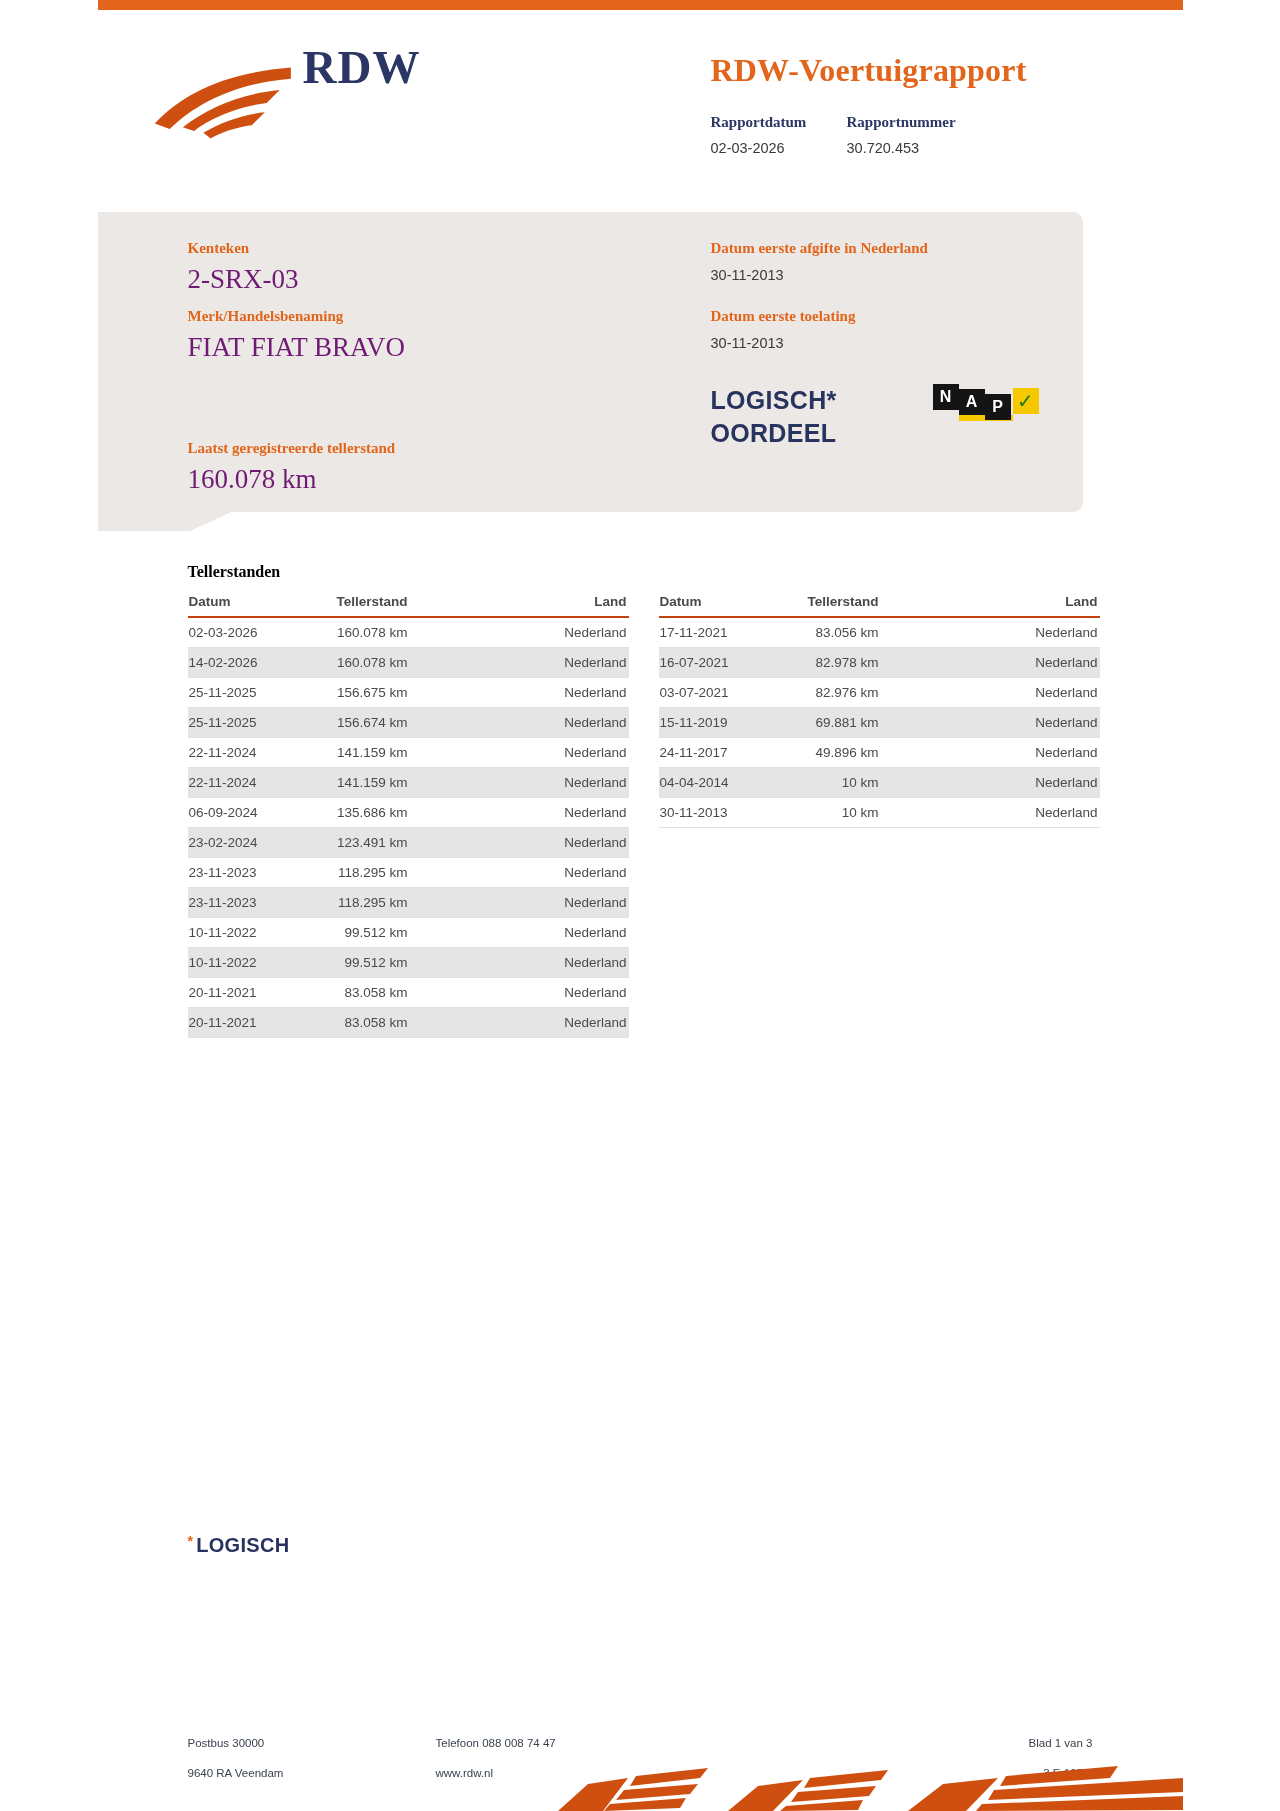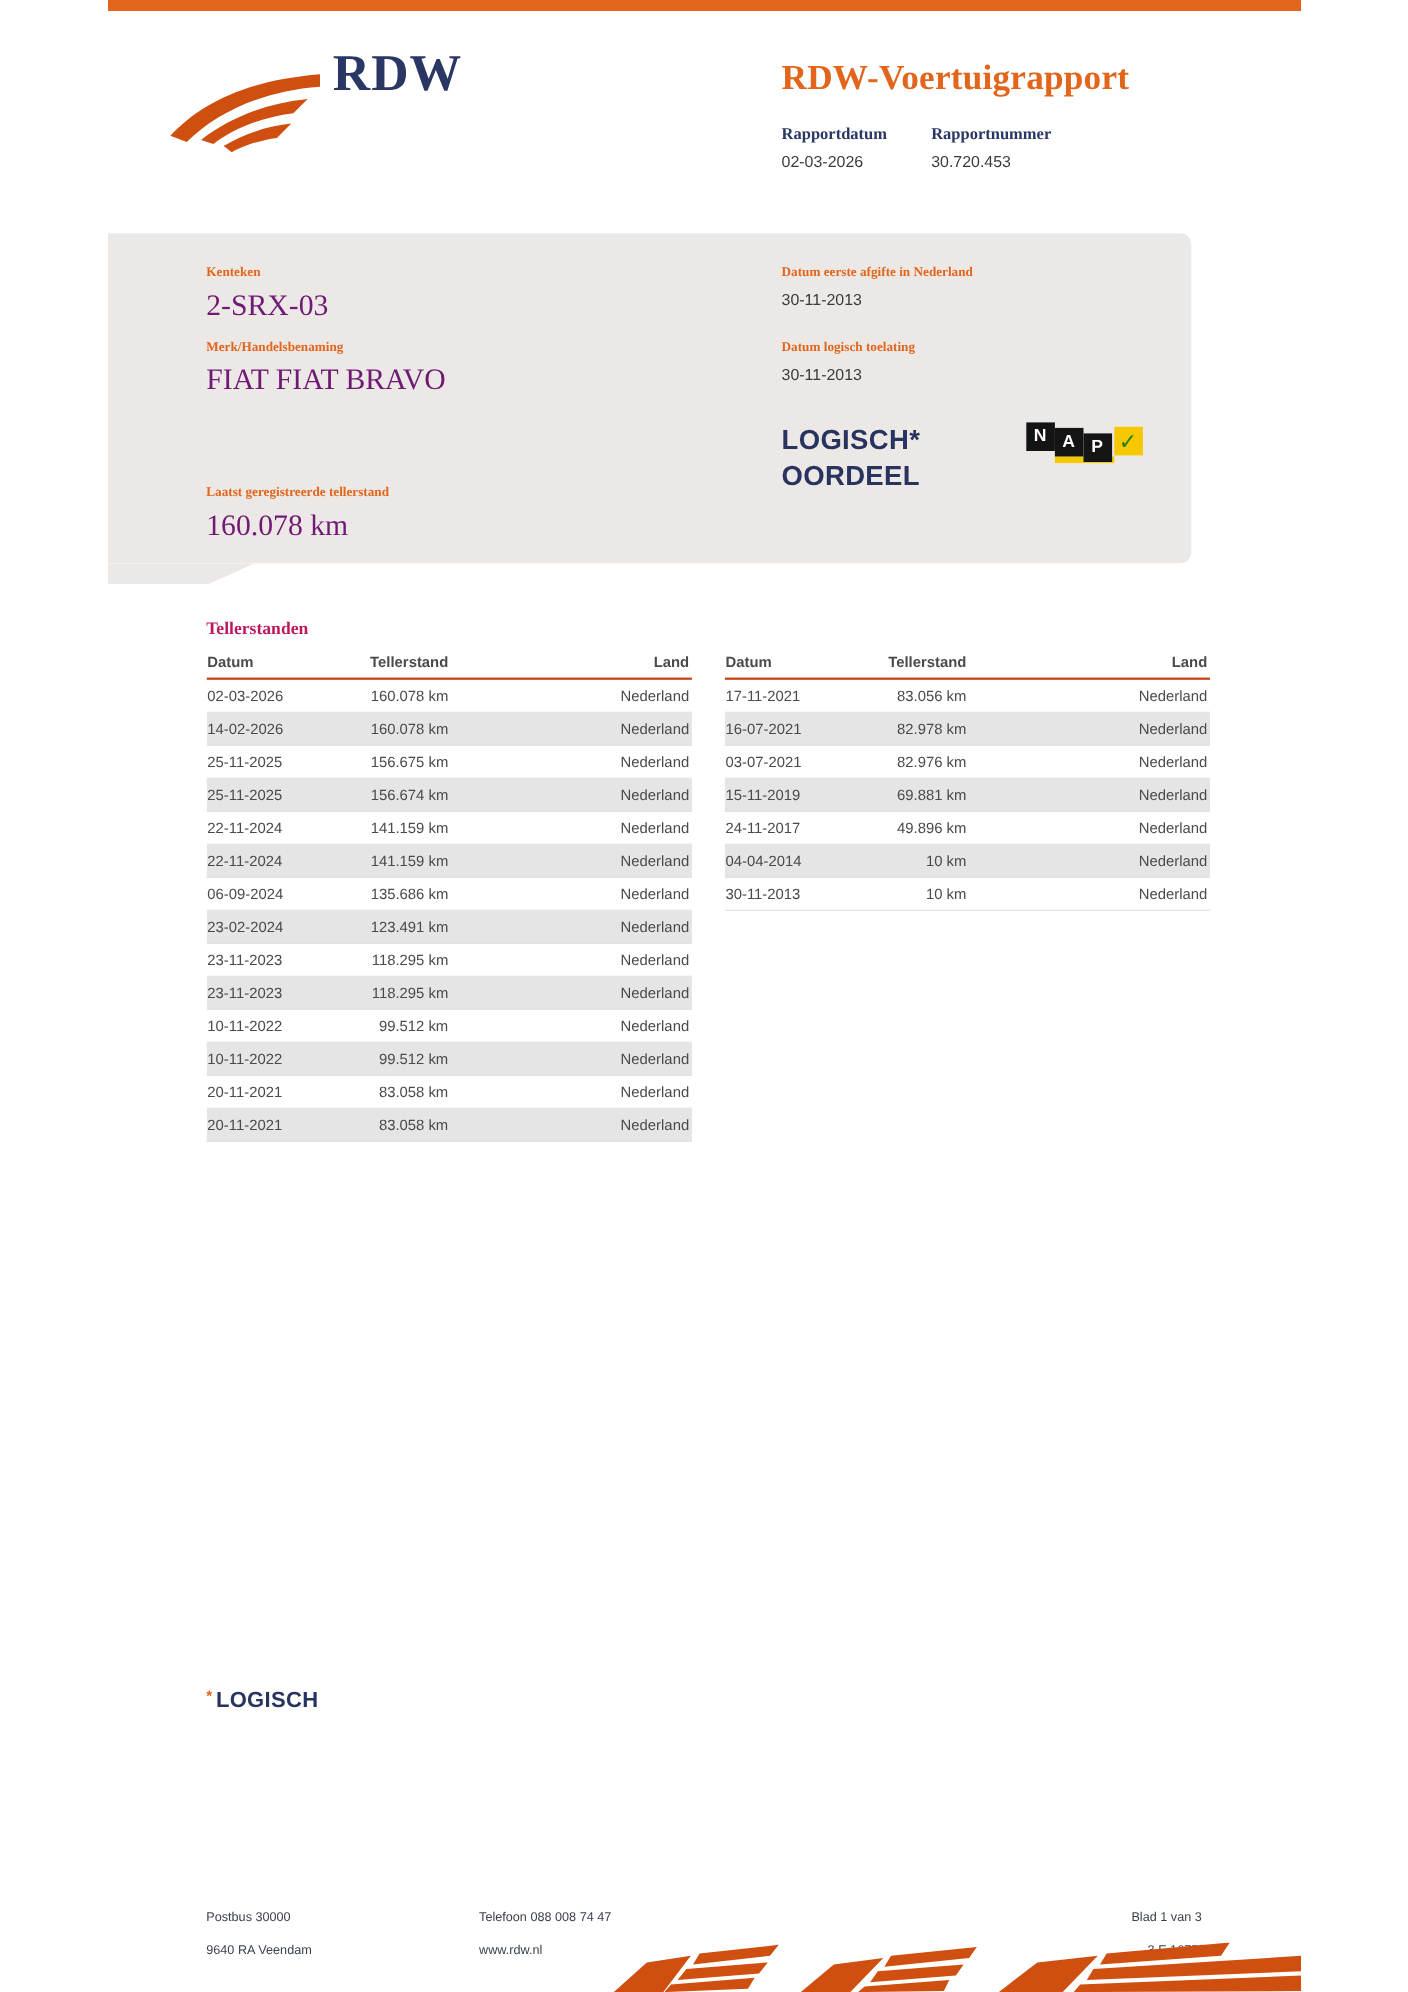--- a/index.html
+++ b/index.html
@@ -25,39 +25,39 @@
   .meta-col.second { width:auto; }
   .meta-label { font-family:"Liberation Serif","DejaVu Serif",serif; font-weight:700; font-size:15px; color:#2A3663; }
   .meta-value { margin-top:9px; font-size:14.5px; color:#3A3A3A; }
 
   
   .info-panel { position:absolute; top:212px; left:0; width:985px; height:300px;
                 background:#ECE8E5; border-radius:0 10px 10px 0; }
   .info-panel::after { content:""; position:absolute; left:0; top:100%; width:134px; height:19px;
                 background:#ECE8E5; clip-path:polygon(0 0,100% 0,69% 100%,0 100%); }
   .fld { position:absolute; }
-  .fld-label { font-family:"Liberation Serif","DejaVu Serif",serif; font-weight:700; font-size:12px; color:#E2651B; }
+  .fld-label { font-family:"Liberation Serif","DejaVu Serif",serif; font-weight:700; font-size:15px; color:#E2651B; }
   .fld-value-lg { font-family:"Liberation Serif","DejaVu Serif",serif; font-size:27px; color:#701a75; margin-top:7px; }
   .fld-value-sm { font-size:14.5px; color:#3A3A3A; margin-top:10px; }
   .oordeel { font-size:25px; font-weight:700; color:#28335F; line-height:1.32; letter-spacing:0.3px; }
 
   
   .nap-badge { position:absolute; left:835px; top:172px; width:112px; height:44px; }
   .nap-underline { position:absolute; left:26px; top:31px; width:54px; height:6px; background:#F5C800; }
   .nap-box { position:absolute; width:26px; height:26px; display:flex; align-items:center; justify-content:center;
              font-weight:700; font-size:16px; }
   .nap-n { left:0; top:0; background:#141414; color:#fff; }
   .nap-a { left:26px; top:5px; background:#141414; color:#fff; }
   .nap-p { left:52px; top:10px; background:#141414; color:#fff; }
   .nap-check { left:80px; top:4px; background:#F5C800; color:#1E7B1E; font-size:20px; }
 
   
   .teller-section { position:absolute; top:563px; left:90px; width:912px; }
   .section-heading { font-family:"Liberation Serif","DejaVu Serif",serif; font-weight:700; font-size:16px;
-                     color:#be185d; margin-bottom:13px; }
+                     color:#000000; margin-bottom:13px; }
   .tables { display:flex; gap:30px; }
   .ttable { width:441px; }
   .thead { display:flex; border-bottom:2px solid #c2410c; padding-bottom:7px; }
   .th { font-weight:700; color:#1F2D5A; font-size:13.5px; }
   .trow { display:flex; height:30px; align-items:center; border-bottom:1px solid #E3E0DD; }
   .trow.alt { background:#e5e5e5; }
   .tcell { font-size:13.5px; color:#4A4A4A; }
   .tcell.datum { width:135px; text-align:left; padding-left:1px; }
   .tcell.tellerstand { width:85px; text-align:right; }
   .tcell.land { flex:1; text-align:right; padding-right:2px; }
@@ -129,21 +129,21 @@
       <div class="fld-label">Laatst geregistreerde tellerstand</div>
       <div class="fld-value-lg">160.078 km</div>
     </div>
 
     <div class="fld" style="left:613px; top:28px;">
       <div class="fld-label">Datum eerste afgifte in Nederland</div>
       <div class="fld-value-sm">30-11-2013</div>
     </div>
 
     <div class="fld" style="left:613px; top:96px;">
-      <div class="fld-label">Datum logisch toelating</div>
+      <div class="fld-label">Datum eerste toelating</div>
       <div class="fld-value-sm">30-11-2013</div>
     </div>
 
     <div class="fld oordeel" style="left:613px; top:172px;">
       <div>LOGISCH*</div>
       <div>OORDEEL</div>
     </div>
 
     <div class="nap-badge">
       <div class="nap-underline"></div>

